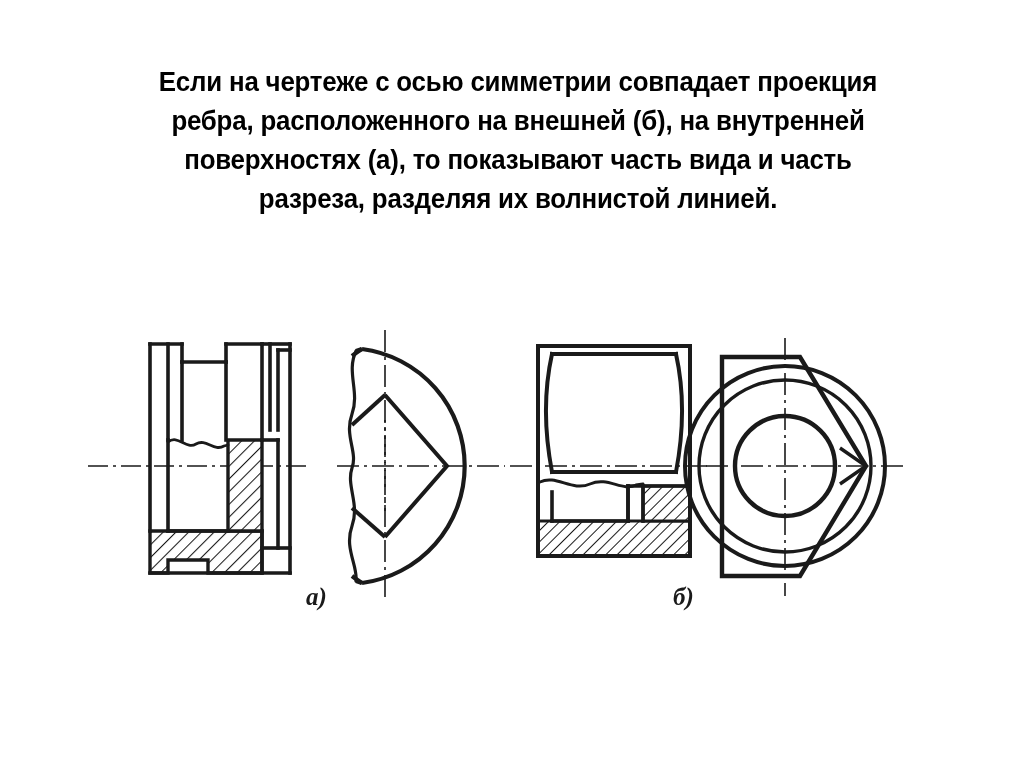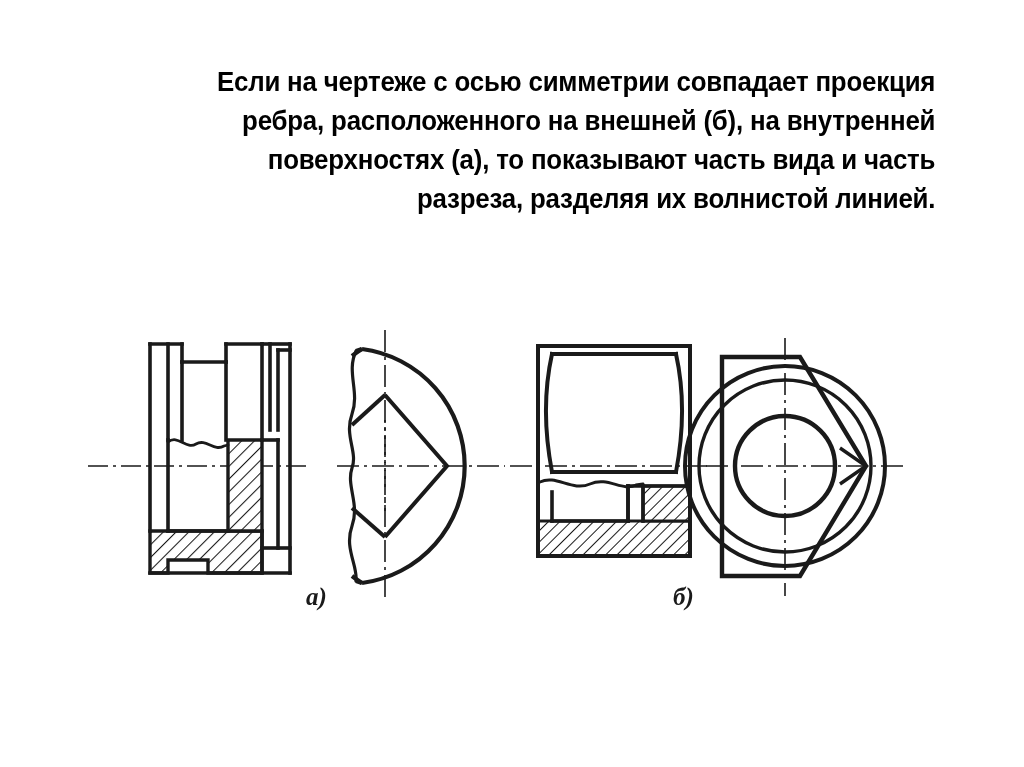--- a/index.html
+++ b/index.html
@@ -13,24 +13,24 @@
     height: 767px;
     position: relative;
     overflow: hidden;
     font-family: "Liberation Sans", "DejaVu Sans", sans-serif;
     color: #000000;
   }
 
   
   #caption-block {
     position: absolute;
-    left: 39px;
+    left: 56px;
     top: 62px;
     width: 924px;
-    text-align: right;
+    text-align: center;
   }
   #caption-block .cap-line {
     display: block;
     font-family: "Liberation Sans", "DejaVu Sans", sans-serif;
     font-size: 27.5px;
     font-weight: 700;
     line-height: 39px;
     letter-spacing: -0.2px;
     color: #000000;
     white-space: nowrap;

